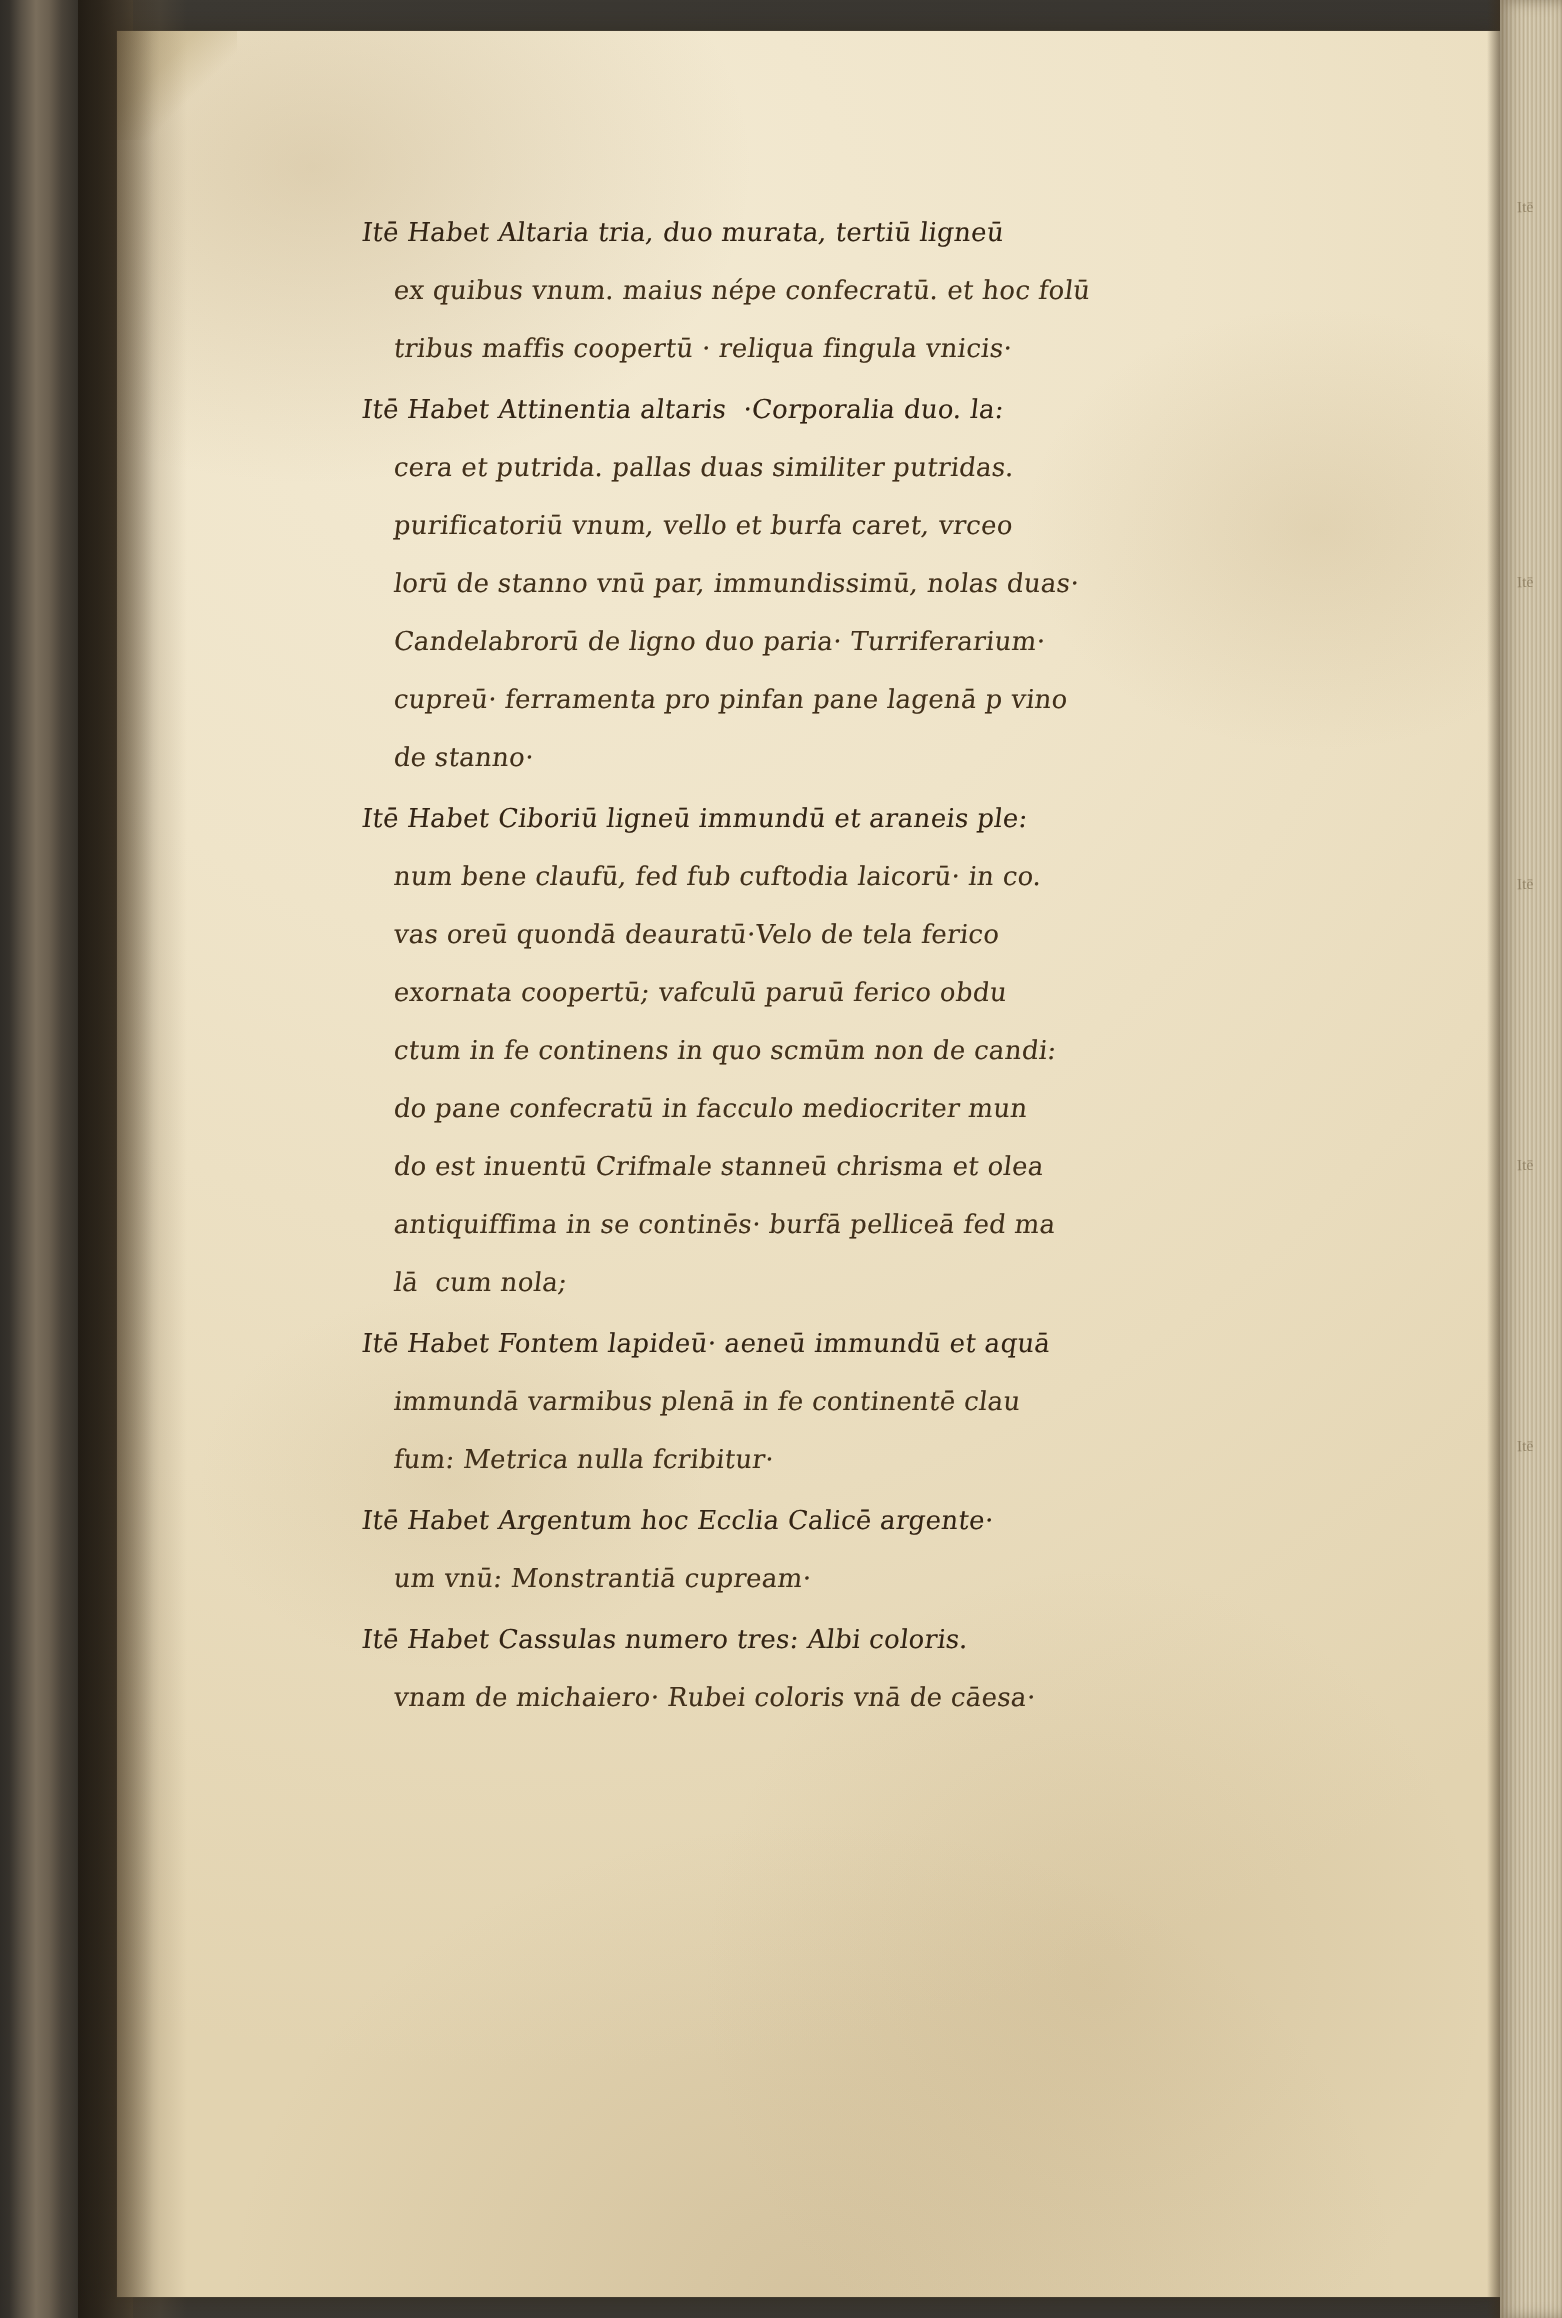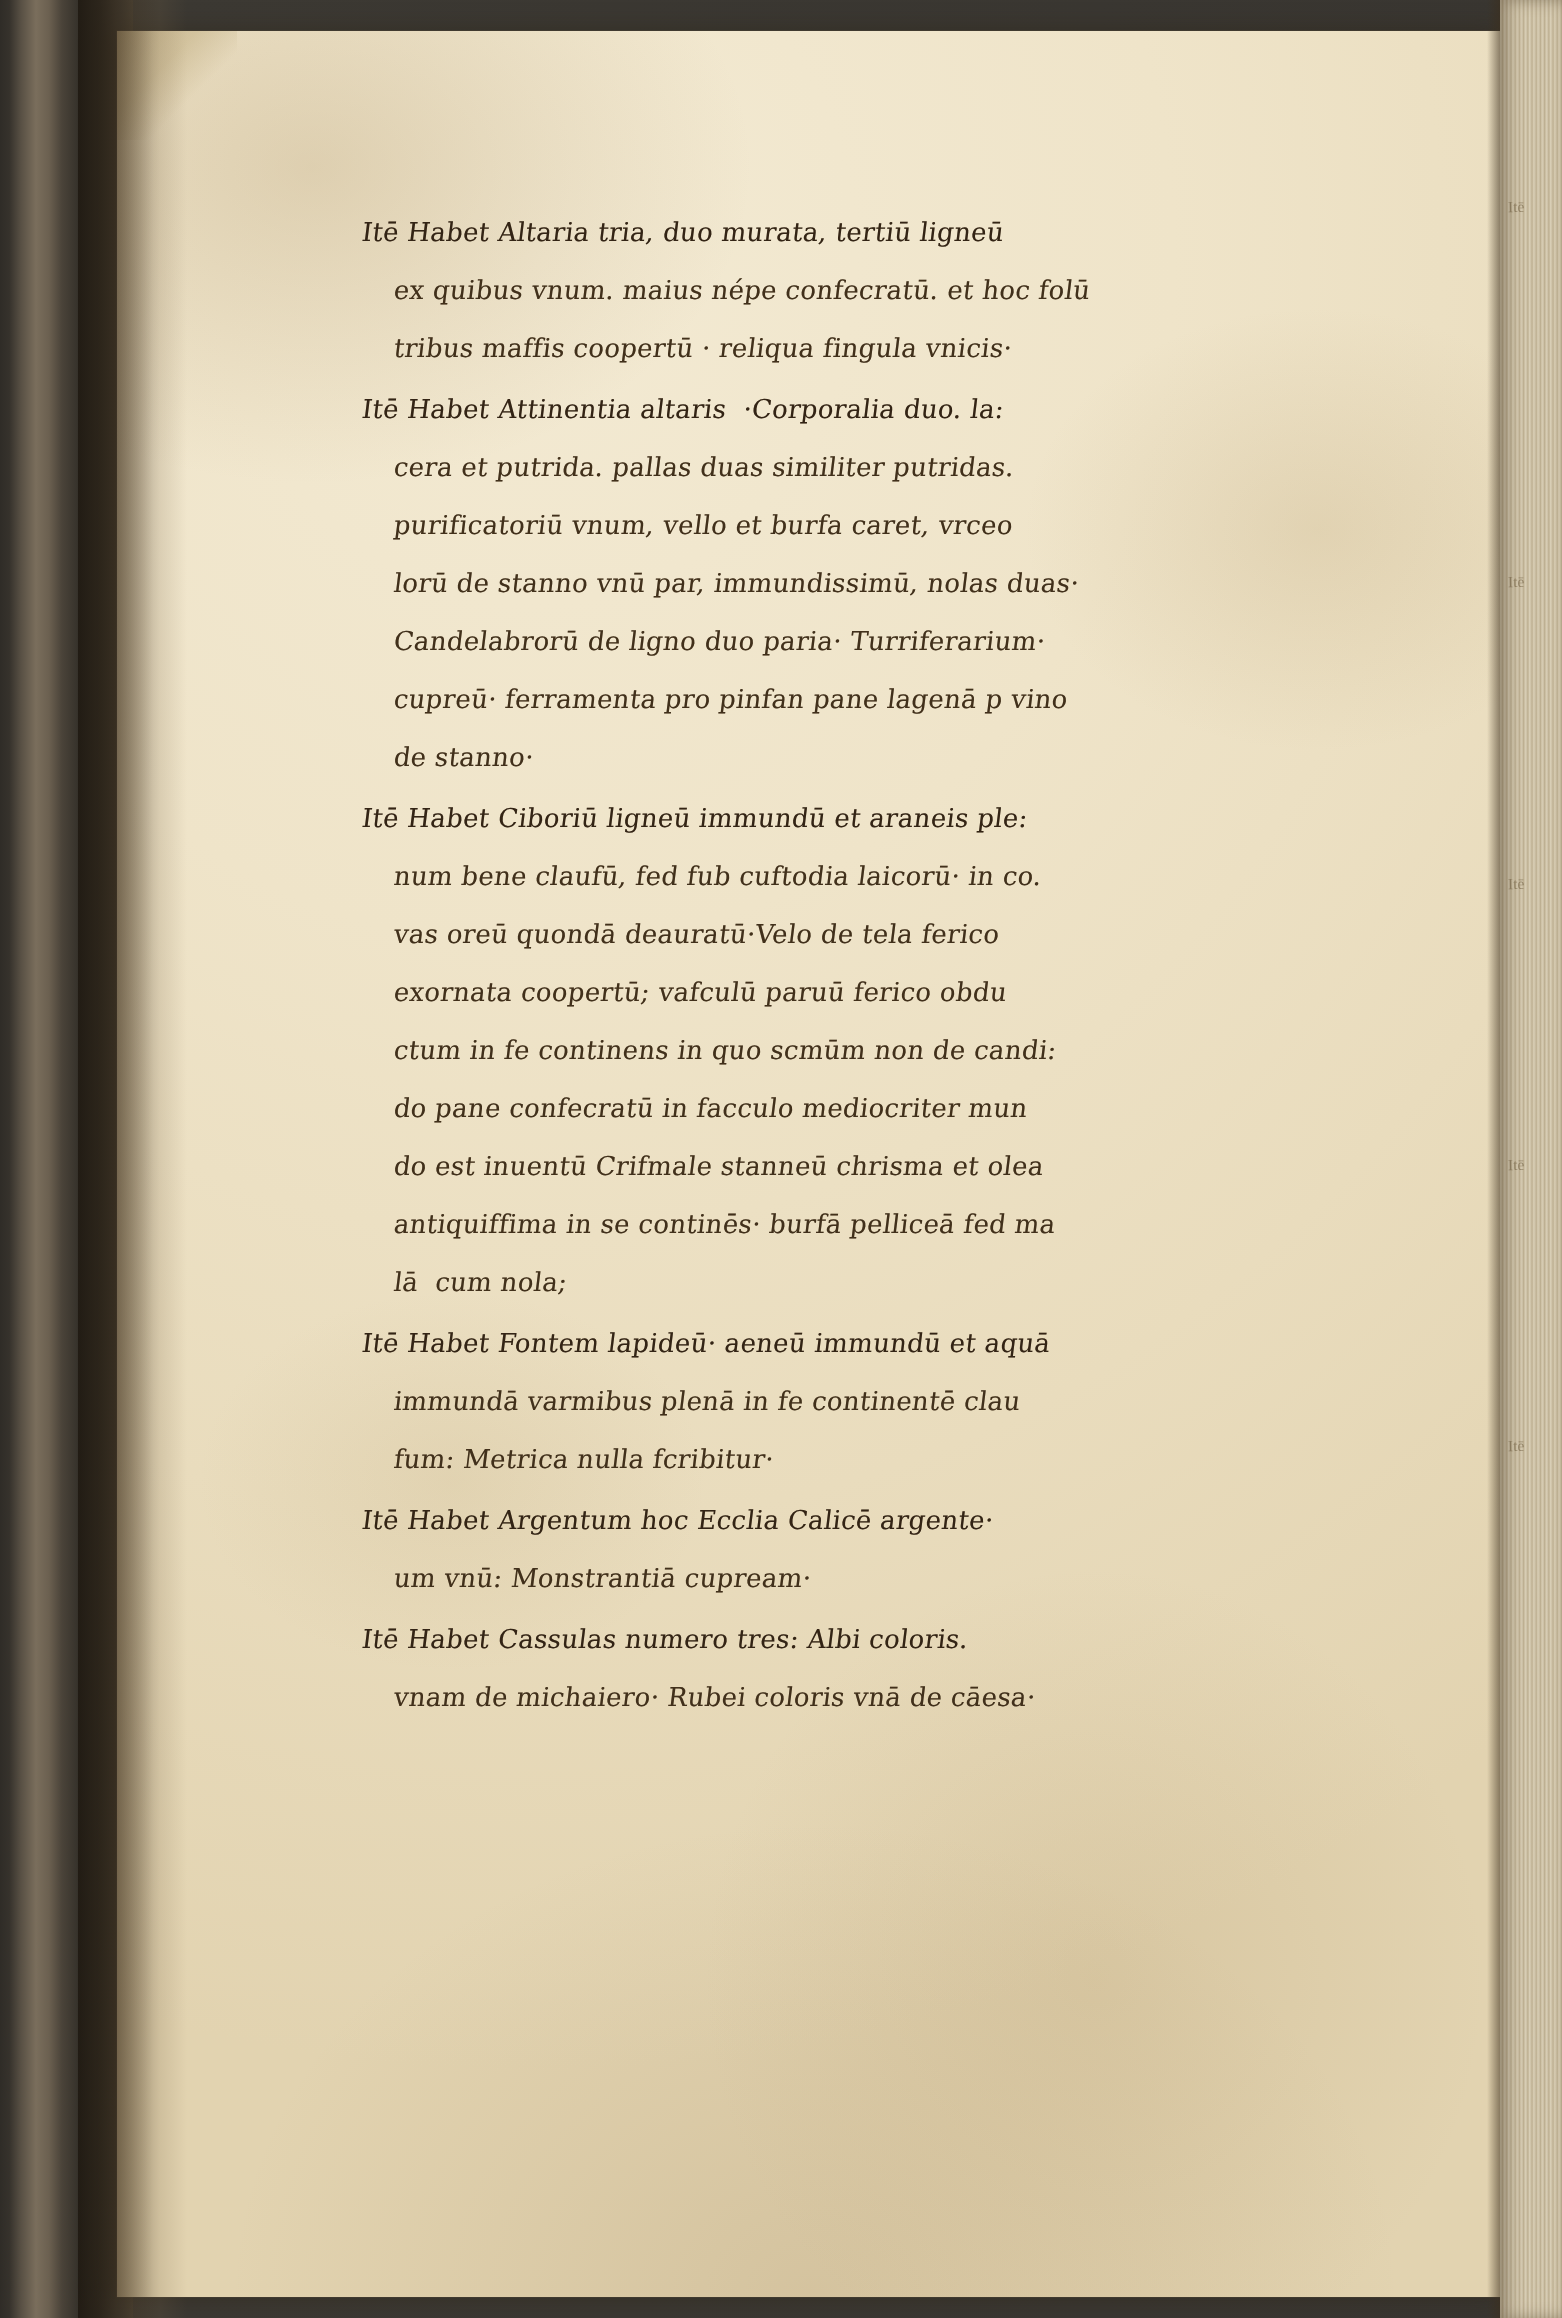--- a/index.html
+++ b/index.html
@@ -66,21 +66,21 @@
     right: 62px;
     top: 0;
     width: 13.5px;
     height: 2319px;
     background: linear-gradient(90deg, rgba(0,0,0,0.0), rgba(60,46,28,0.55));
   }
   .edge-marks {
     position: absolute;
     right: 9.4px;
     top: 0;
-    width: 47px;
+    width: 38px;
     height: 2319px;
     font-family: "Liberation Serif", serif;
     color: #6b5a3c;
     font-size: 15.6px;
     opacity: .55;
   }
   .edge-marks span {
     position: absolute;
     left: 2.1px;
     transform: rotate(-1deg);

